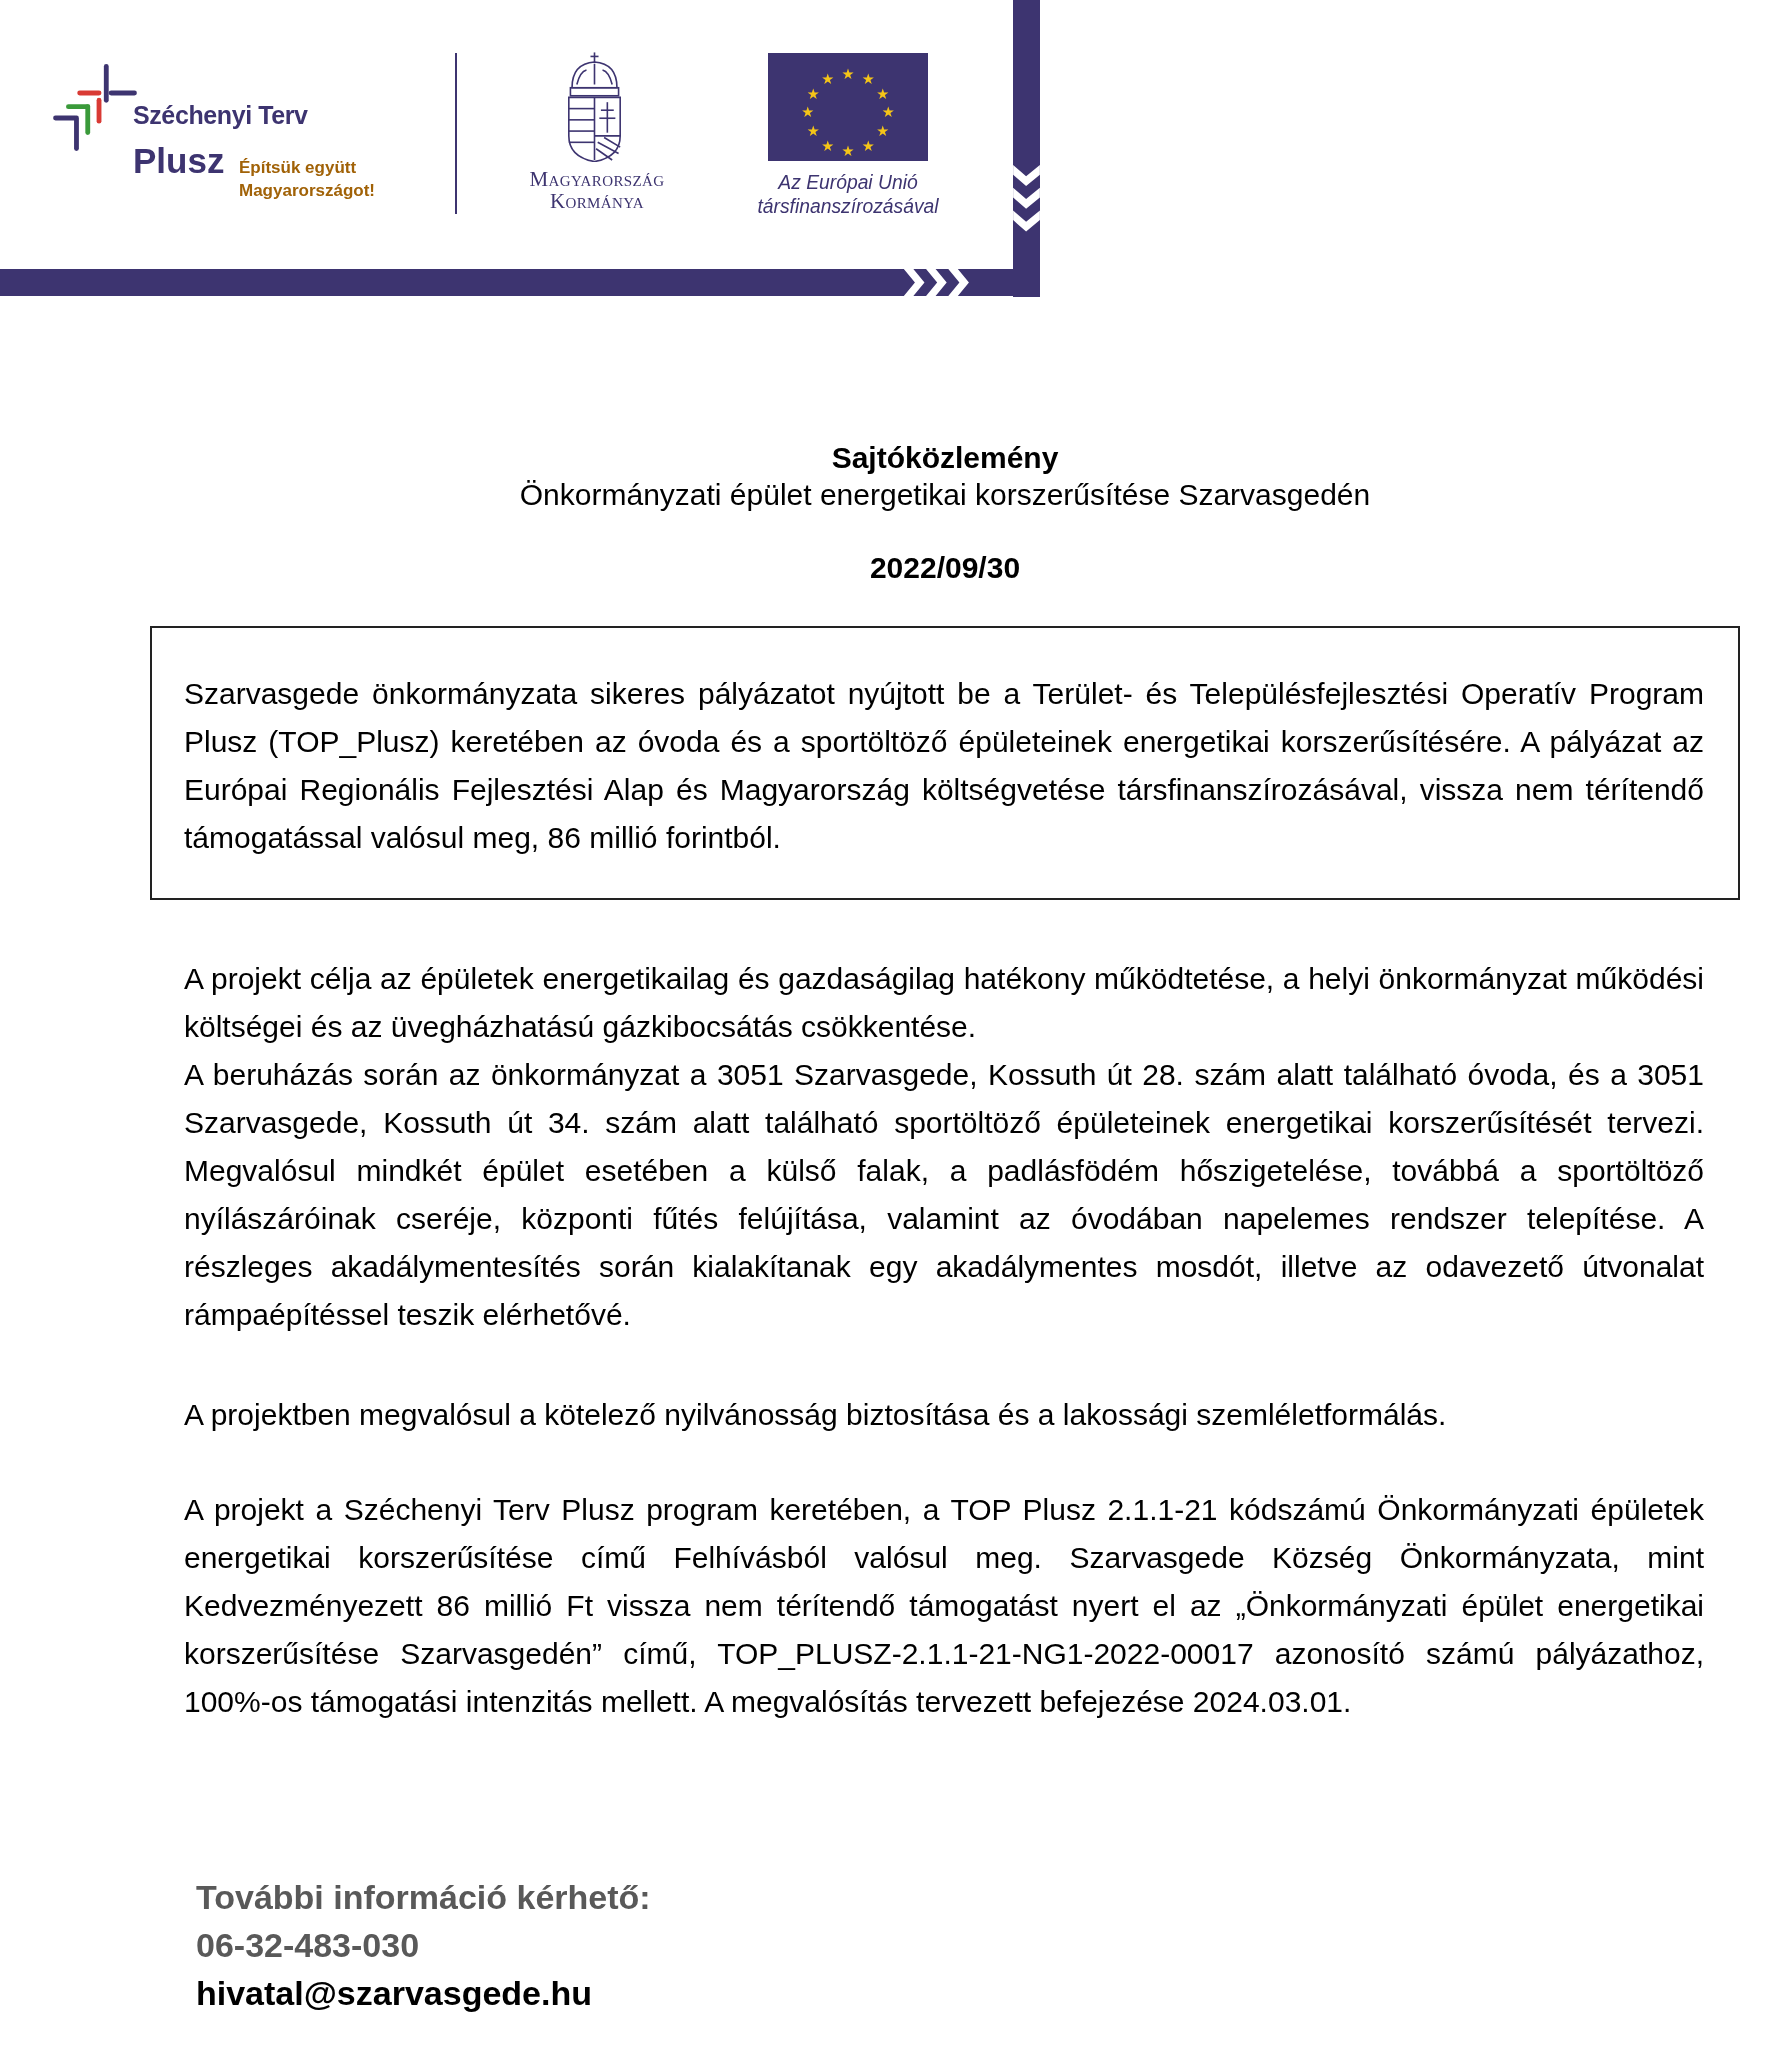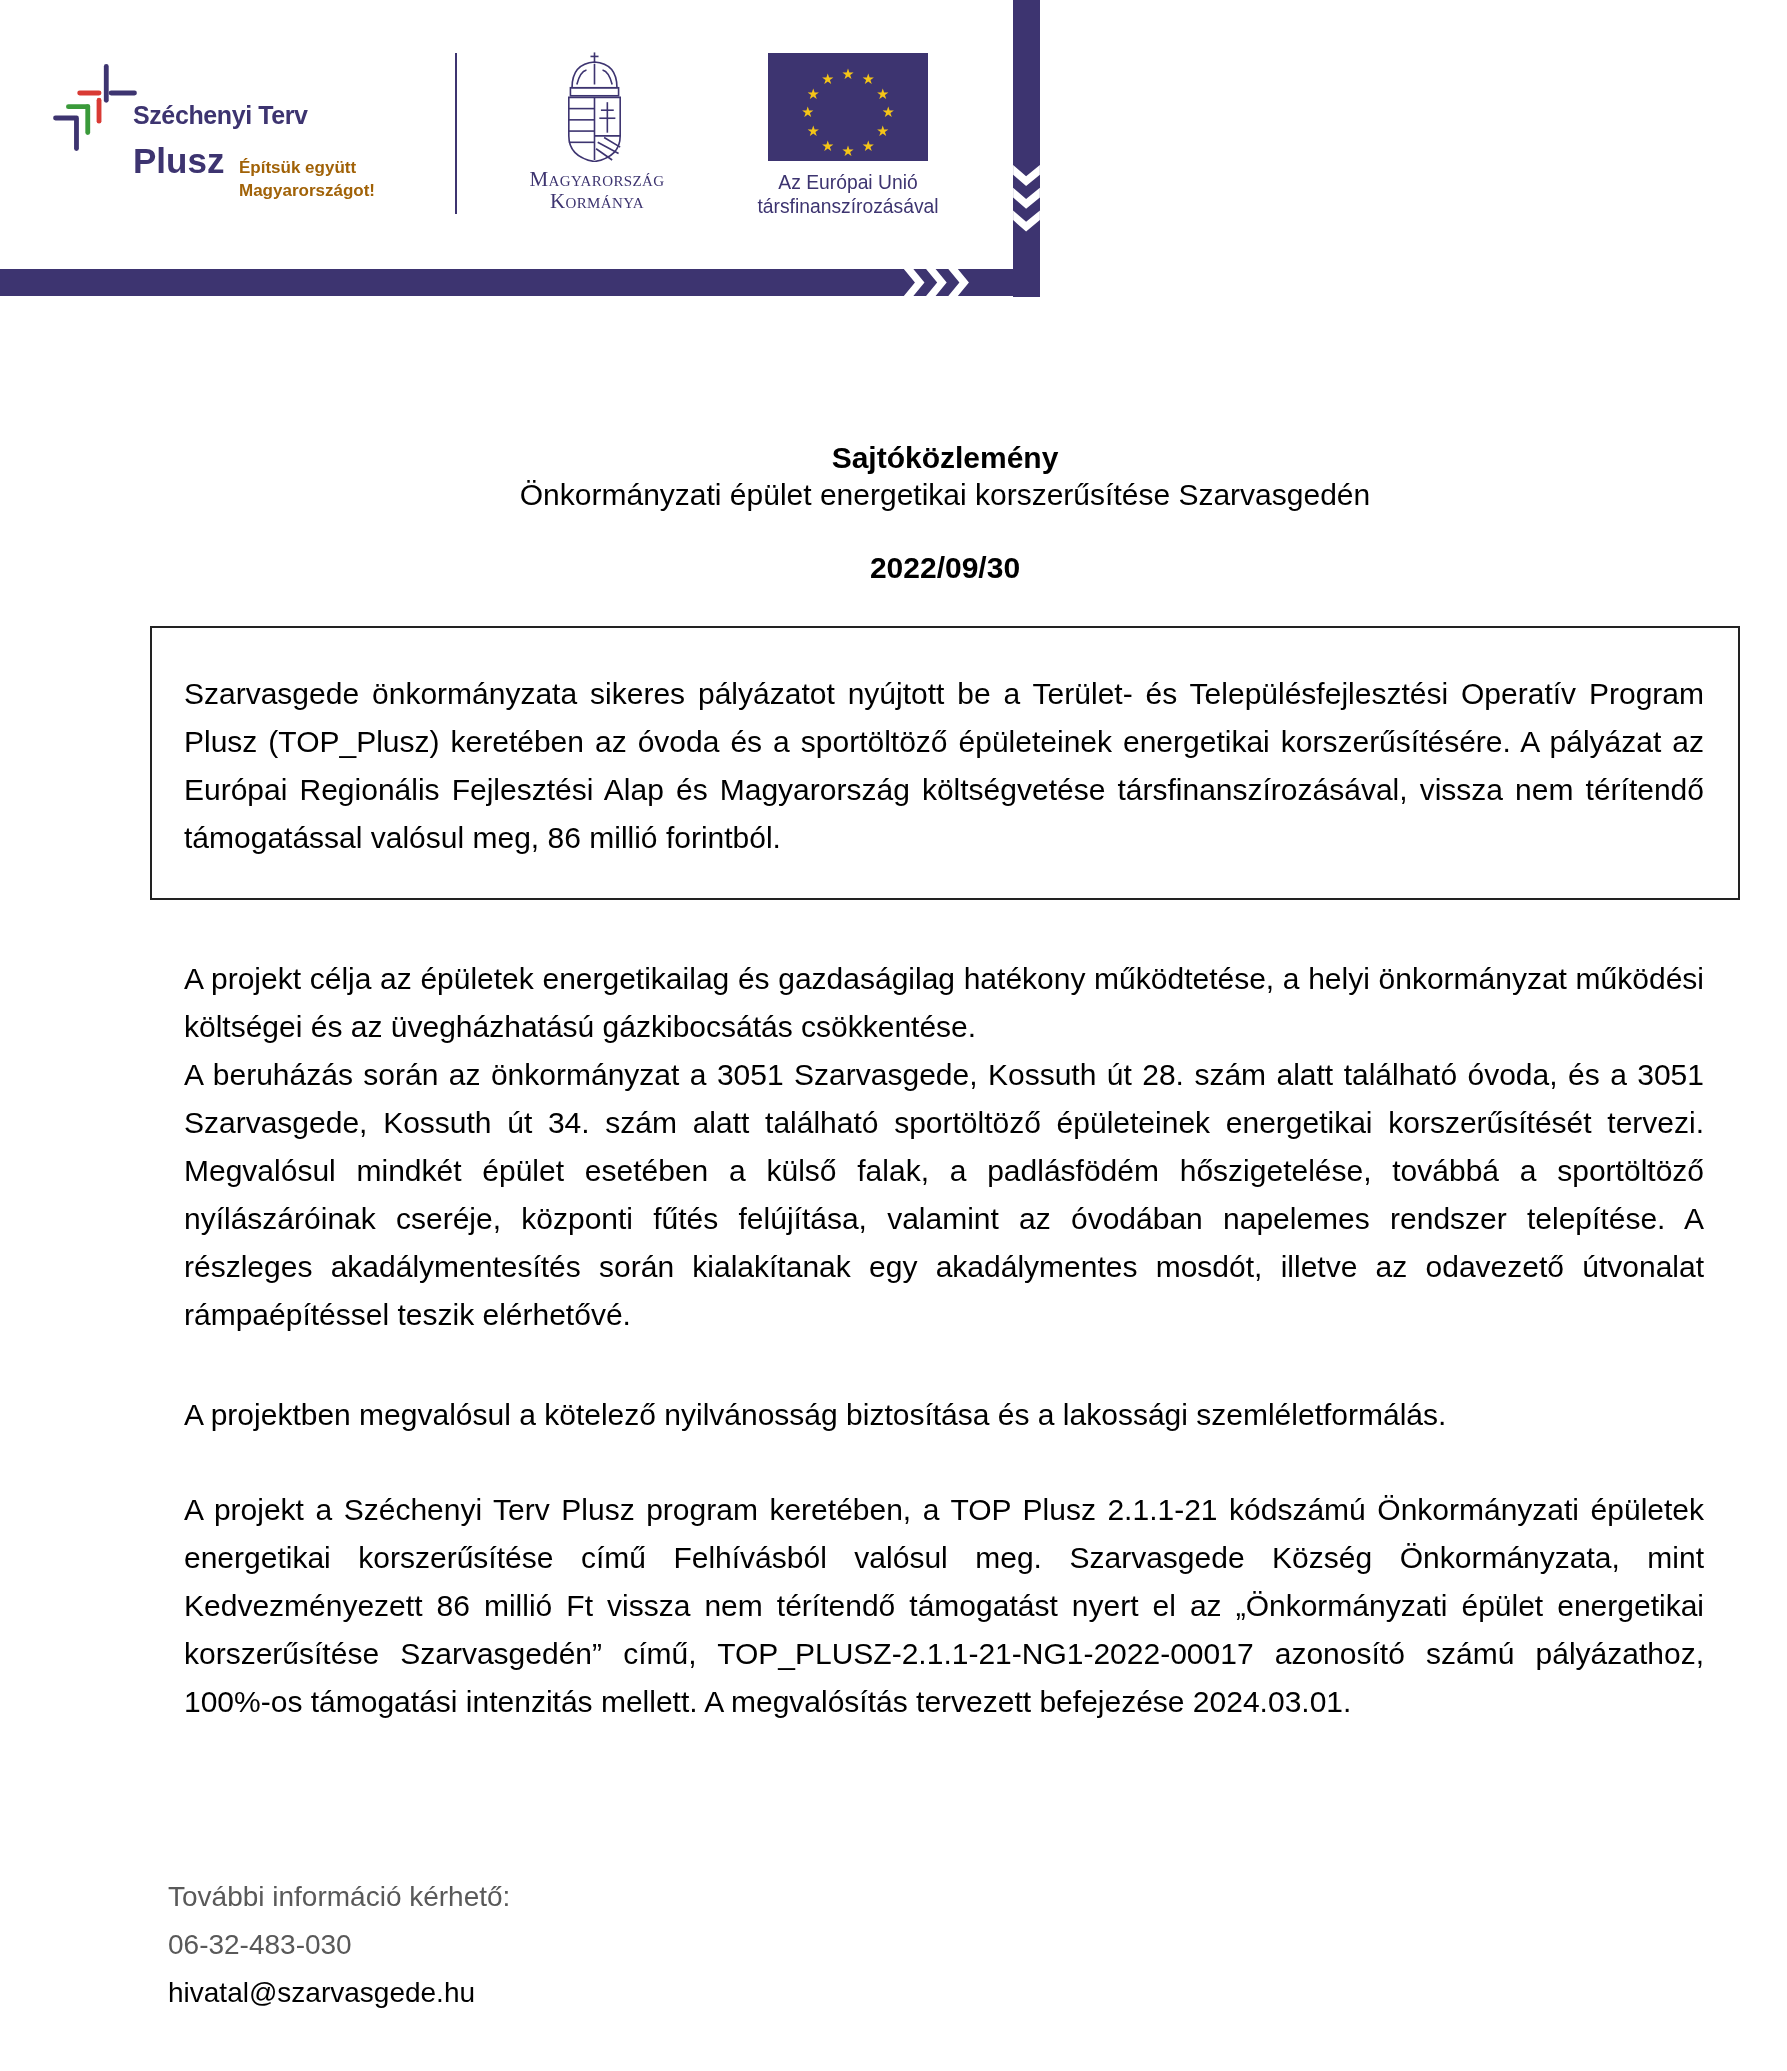--- a/index.html
+++ b/index.html
@@ -17,21 +17,21 @@
   .szt-mark { position: absolute; left: 53px; top: 64px; width: 84px; height: 87px; }
   .szt-title { position: absolute; left: 133px; top: 103px; font-weight: bold; font-size: 25px; color: #3d3470; letter-spacing: -0.4px; line-height: 1; white-space: nowrap; }
   .szt-plus { position: absolute; left: 133px; top: 143px; font-weight: bold; font-size: 35px; color: #3d3470; line-height: 1; }
   .szt-tag { position: absolute; left: 239px; top: 156px; font-weight: bold; font-size: 17px; color: #a16207; line-height: 23.4px; white-space: nowrap; }
   .divider { position: absolute; left: 455px; top: 53px; width: 2.4px; height: 161px; background: #3d3470; }
   
   .crest { position: absolute; left: 564px; top: 52px; width: 61px; height: 110px; }
   .gov-text { position: absolute; left: 484px; top: 168px; width: 226px; text-align: center; font-family: "Liberation Serif", "DejaVu Serif", serif; color: #3d3470; font-size: 21px; line-height: 22px; letter-spacing: 0.4px; }
   
   .eu-flag { position: absolute; left: 768px; top: 53px; width: 160px; height: 108px; background: #3d3470; }
-  .eu-text { position: absolute; left: 725px; top: 171px; width: 246px; text-align: center; color: #3d3470; font-size: 19.3px; line-height: 24px; }
+  .eu-text { position: absolute; left: 725px; top: 171px; width: 246px; text-align: center; color: #3d3470; font-size: 19.3px; line-height: 24px; font-style: italic; }
 
   
   .title-block { position: absolute; left: 150px; width: 1590px; text-align: center; font-size: 30px; }
   .t1 { top: 405px; font-weight: bold; margin-top: 36px; }
   .t2 { top: 478px; }
   .t3 { top: 551px; font-weight: bold; }
 
   .summary-box {
     position: absolute; left: 150px; top: 626px; width: 1586px; height: 270px;
     border: 2.4px solid #222;
@@ -40,21 +40,21 @@
     position: absolute; left: 32px; top: 42px; width: 1520px;
     font-size: 30px; line-height: 48px; text-align: justify;
   }
   .body-text {
     position: absolute; left: 184px; width: 1520px;
     font-size: 30px; line-height: 48px; text-align: justify;
   }
   .p1 { top: 955px; }
   .p2 { top: 1391px; }
   .p3 { top: 1486px; }
-  .contact { position: absolute; left: 168px; top: 1873px; font-size: 28px; line-height: 48px; }
+  .contact { position: absolute; left: 196px; top: 1873px; font-size: 34px; line-height: 48px; font-weight: bold; }
   .contact .grey { color: #595959; }
   .contact .email { color: #000; }
   .line { display: block; }
 </style>
 </head>
 <body>
 
 <div class="banner">
   <div class="banner-bottom-bar"></div>
   <div class="banner-right-bar"></div>

